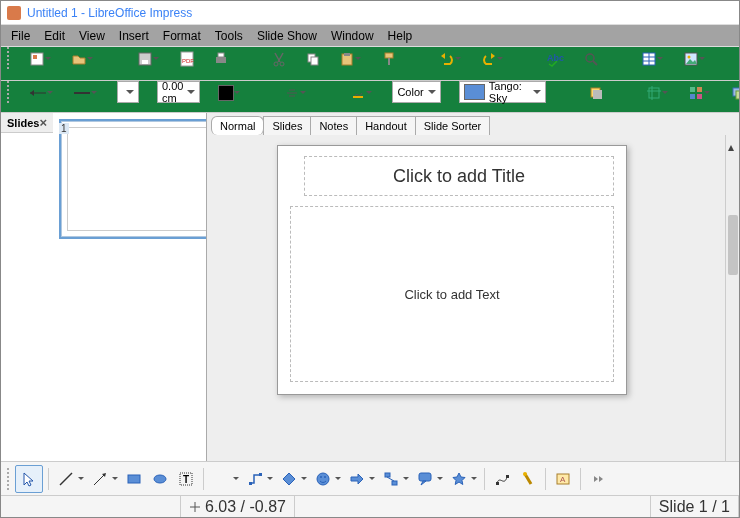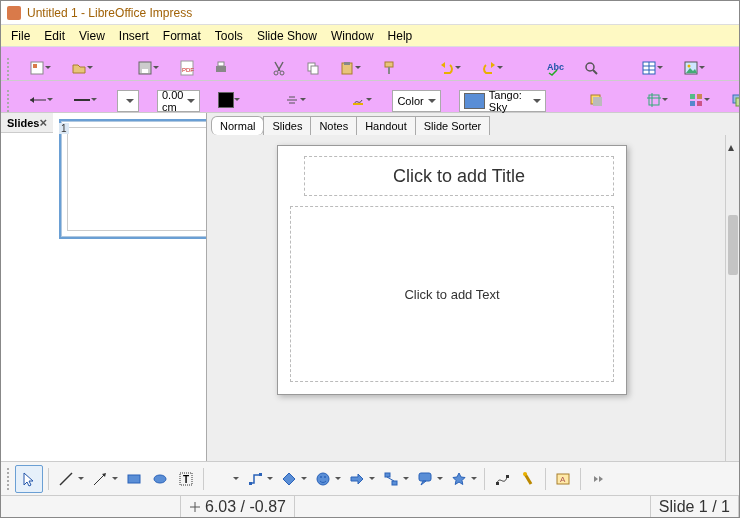--- a/index.html
+++ b/index.html
@@ -1,22 +1,22 @@
 <!DOCTYPE html>
 <html><head>
 <meta charset="utf-8">
 <style>
 * { box-sizing: border-box; margin: 0; padding: 0; }
 body { font-family: "Segoe UI", Tahoma, sans-serif; font-size: 12px; background: #f0f0f0; width: 740px; height: 518px; overflow: hidden; display: flex; flex-direction: column; border: 1px solid #888; }
 .titlebar { height: 24px; background: #fff; display: flex; align-items: center; padding: 0 6px; gap: 6px; border-bottom: 1px solid #ddd; }
 .titlebar .appicon { width: 14px; height: 14px; background: #d97a4a; border-radius: 2px; }
-.titlebar .title { font-size: 12px; color: #a16207; }
-.menubar { height: 22px; background: #fef9c3; display: flex; align-items: center; padding: 0 4px; gap: 2px; border-bottom: 1px solid #ddd; }
+.titlebar .title { font-size: 12px; color: #3b82f6; }
+.menubar { height: 22px; background: #a3a3a3; display: flex; align-items: center; padding: 0 4px; gap: 2px; border-bottom: 1px solid #ddd; }
 .menuitem { padding: 2px 6px; cursor: pointer; }
-.toolbar { height: 34px; background: #f0abfc; display: flex; align-items: flex-end; padding: 0 4px; gap: 18px; border-bottom: 1px solid #ccc; }
+.toolbar { height: 34px; background: #15803d; display: flex; align-items: flex-start; padding: 0 4px; gap: 18px; border-bottom: 1px solid #ccc; }
 .toolbar2 { height: 32px; }
 .tbtn { width: 24px; height: 24px; display: flex; align-items: center; justify-content: center; cursor: pointer; border-radius: 2px; position: relative; }
 .tbtn.dd::after { content: ""; position: absolute; right: -6px; top: 10px; border: 3px solid transparent; border-top-color: #555; }
 .tbtn.dd { margin-right: 8px; }
 .sep { width: 1px; height: 22px; background: #ccc; margin: 0 3px; }
 .handle { width: 4px; height: 22px; border-left: 2px dotted #aaa; margin: 0 2px; }
 svg { display: block; }
 .combo { height: 22px; border: 1px solid #aaa; background: #fff; display: flex; align-items: center; padding: 0 4px; font-size: 11px; gap: 4px; }
 .combo .arr { border: 4px solid transparent; border-top-color: #555; margin-top: 3px; }
 .workarea { flex: 1; display: flex; min-height: 0; }

